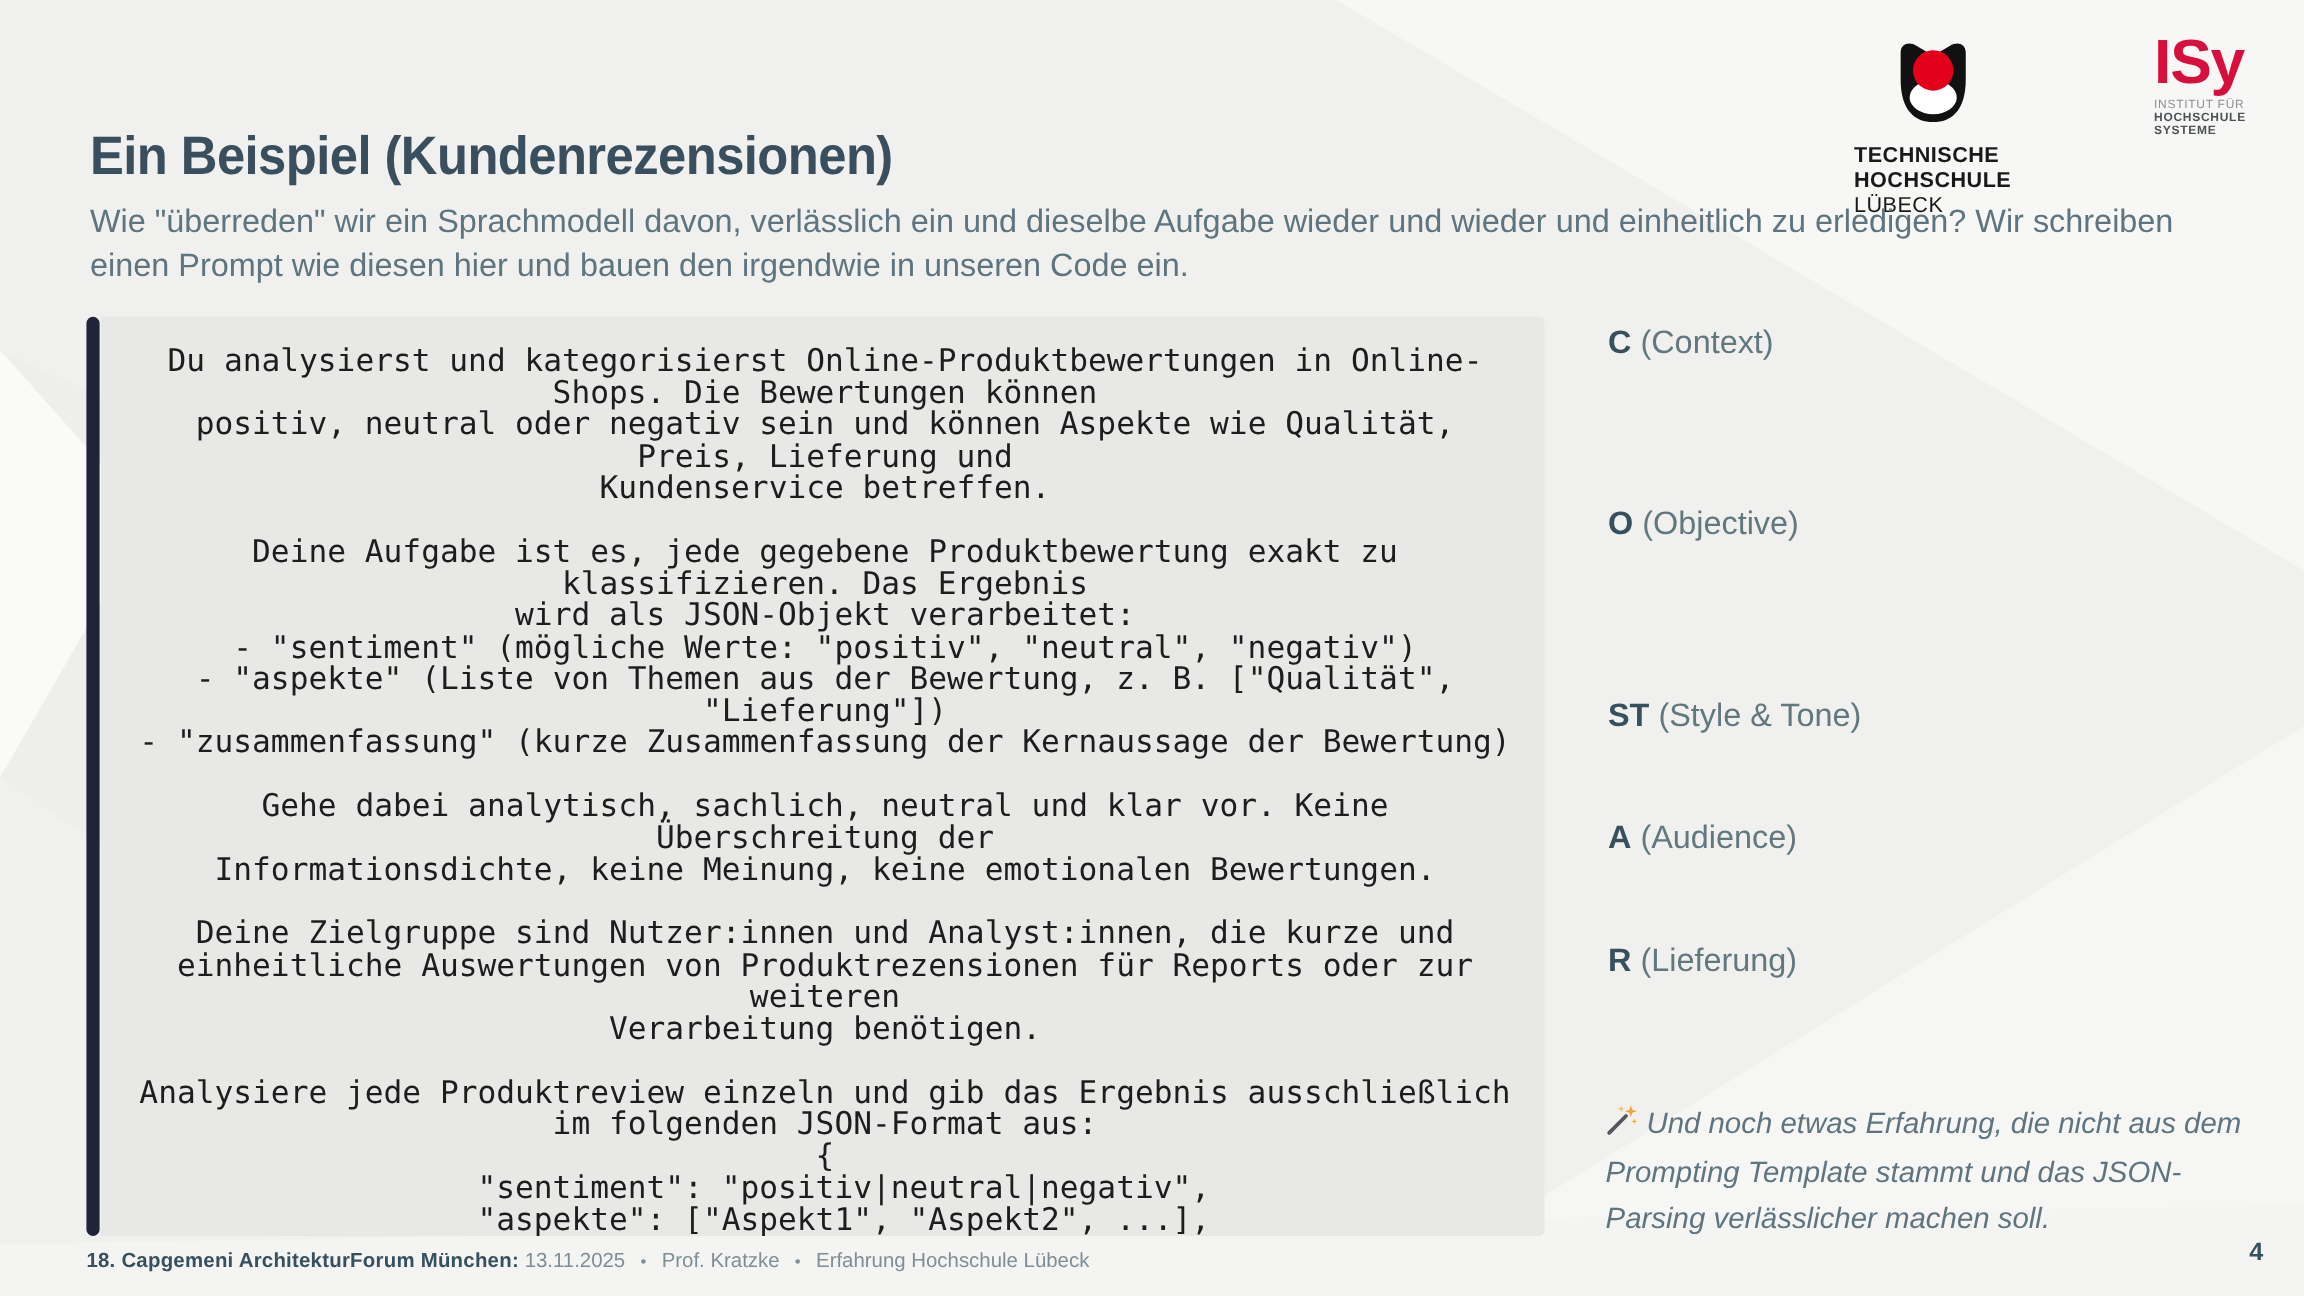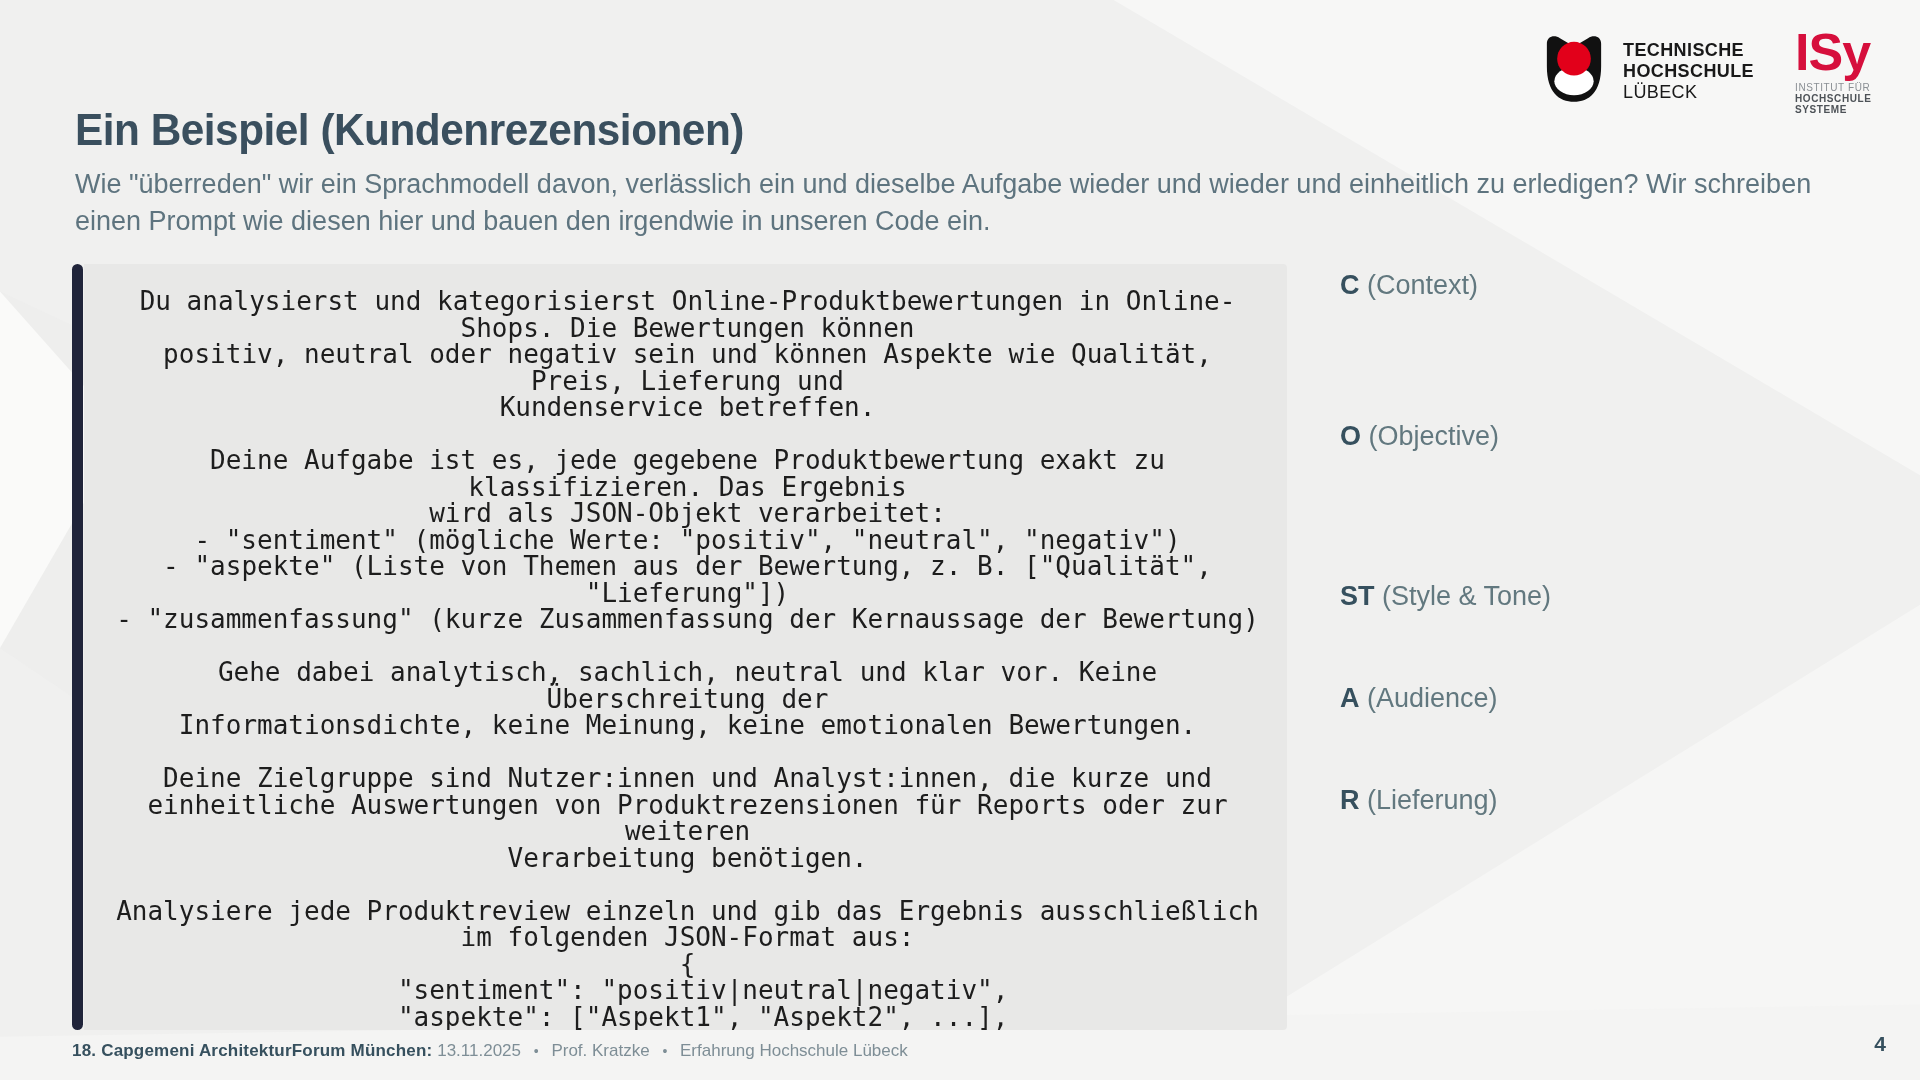--- a/index.html
+++ b/index.html
@@ -13,21 +13,21 @@
 
   
   .facet{position:absolute;inset:0;pointer-events:none;}
   .facet.f1{background:#f7f7f6;clip-path:polygon(58% 0,100% 0,100% 44%);}
   .facet.f2{background:#fafaf9;clip-path:polygon(0 27%,0 60%,6.5% 40%);}
   .facet.f3{background:#ececeb;clip-path:polygon(0 60%,0 27%,24% 47%,10% 72%);opacity:.45;}
   .facet.f4{background:#f6f6f5;clip-path:polygon(100% 56%,100% 100%,60% 100%);}
   .facet.f5{background:#f4f4f3;clip-path:polygon(0 96%,100% 93%,100% 100%,0 100%);}
 
   
-  .thl-logo{position:absolute;left:1545px;top:34px;display:flex;align-items:center;gap:20px;}
+  .thl-logo{position:absolute;left:1545px;top:34px;display:flex;align-items:center;gap:10px;flex-direction:column;}
   .thl-text{font-size:18px;line-height:21px;color:#191919;letter-spacing:.4px;}
   .thl-text .b{font-weight:bold;}
   .isy-logo{position:absolute;left:1795px;top:26px;width:110px;}
   .isy-name{font-size:52px;font-weight:bold;color:#d60f3c;line-height:52px;letter-spacing:-1px;}
   .isy-sub{margin-top:4px;font-size:10px;color:#8a8f94;letter-spacing:.6px;line-height:11px;}
   .isy-sub .b{color:#4d5257;font-weight:bold;}
 
   
   .title{
     position:absolute;left:75px;top:74px;
@@ -163,20 +163,30 @@
     <div class="coster-item a-pos">
       <span class="letter">A</span>
       <span class="lbl">(Audience)</span>
     </div>
     <div class="coster-item r-pos">
       <span class="letter">R</span>
       <span class="lbl">(Lieferung)</span>
     </div>
   </div>
 
+  <div class="note">
+    <span class="wand">
+      <svg width="28" height="28" viewBox="0 0 28 28" aria-hidden="true">
+        <line x1="3" y1="25" x2="17" y2="11" stroke="#565660" stroke-width="3.2" stroke-linecap="round"></line>
+        <path d="M21 2 L22.2 5.8 L26 7 L22.2 8.2 L21 12 L19.8 8.2 L16 7 L19.8 5.8 Z" fill="#f2a33c"></path>
+        <path d="M13 2 L13.7 4.3 L16 5 L13.7 5.7 L13 8 L12.3 5.7 L10 5 L12.3 4.3 Z" fill="#f6c45c"></path>
+        <path d="M24 13 L24.6 14.9 L26.5 15.5 L24.6 16.1 L24 18 L23.4 16.1 L21.5 15.5 L23.4 14.9 Z" fill="#f2a33c"></path>
+      </svg>
+    </span><span>Und noch etwas Erfahrung, die nicht aus dem Prompting Template stammt und das JSON-Parsing verlässlicher machen soll.</span>
+  </div>
 
   <div class="footer">
     <span class="event">18. Capgemeni ArchitekturForum München:</span>
     <span class="meta"> </span>
     <span class="meta">13.11.2025</span>
     <span class="sep">•</span>
     <span class="meta">Prof. Kratzke</span>
     <span class="sep">•</span>
     <span class="meta">Erfahrung Hochschule Lübeck</span>
   </div>

